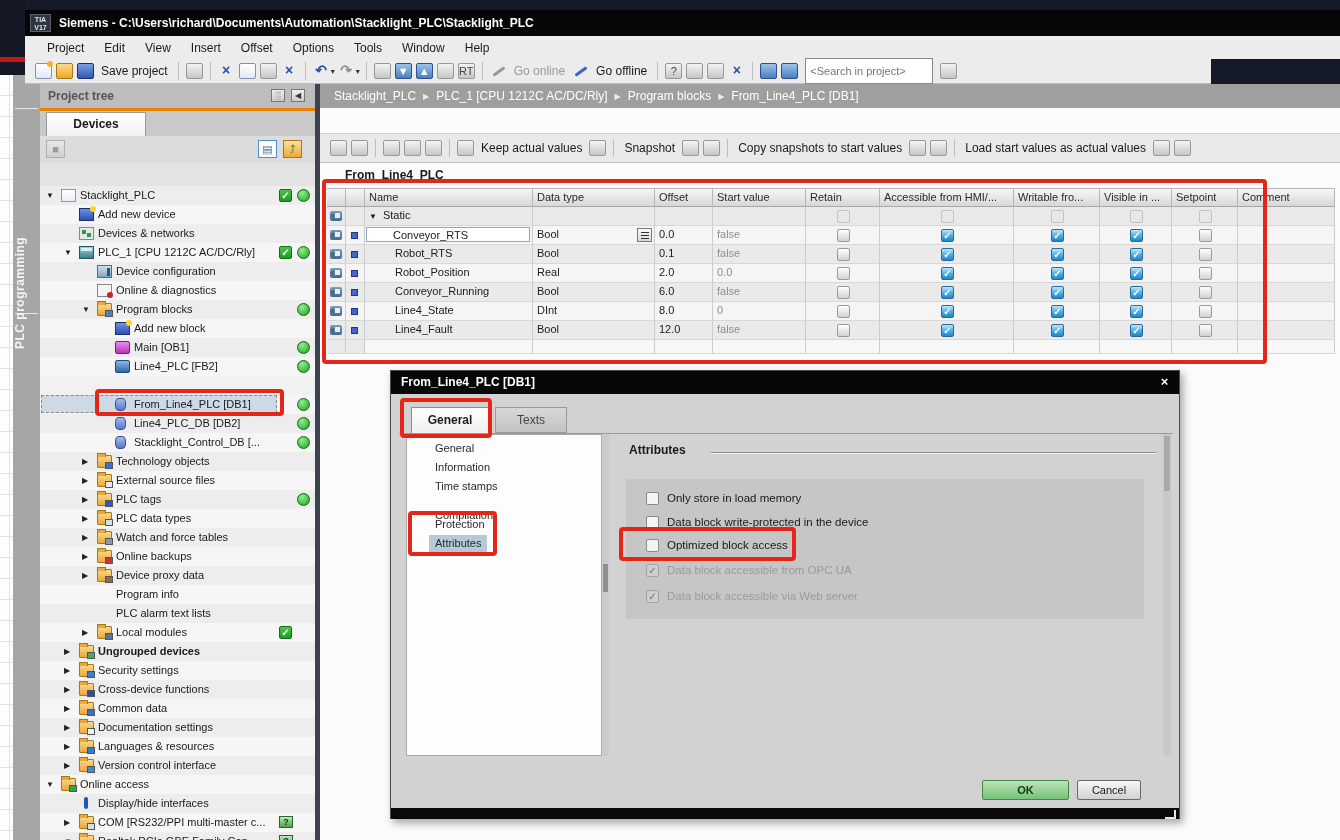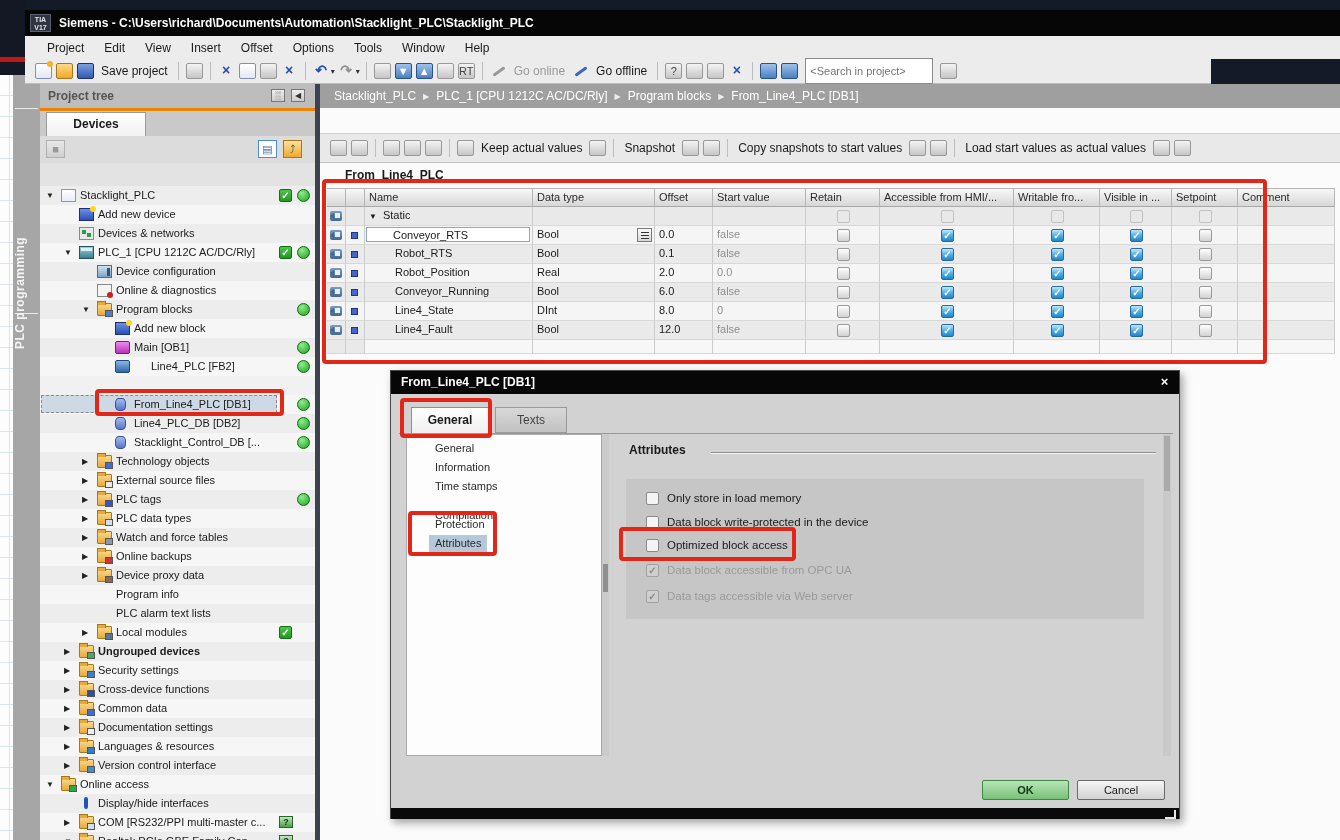--- a/index.html
+++ b/index.html
@@ -162,21 +162,21 @@
   .dcb.off{background:#f4f4f4;border:1px solid #8a8a8a;}
   .dcb.dison{background:#cfcfcf;border:1px solid #a2a2a2;color:#8a8a8a;}
   .dcb.dison::after{content:"\2713";}
   .attr-label{position:absolute;left:21px;top:1px;font-size:11.5px;color:#1a1a1a;white-space:nowrap;}
   .attr-row.disabled .attr-label{color:#9a9a9a;}
   #dlg-content-sb{position:absolute;right:8px;top:63px;width:8px;height:322px;background:#c9c9c9;}
   #dlg-content-sb .thumb{position:absolute;left:1px;top:2px;width:6px;height:55px;background:#aaaaaa;}
   .dbtn{position:absolute;top:409px;height:20px;border:1px solid #6a6a6a;box-sizing:border-box;text-align:center;
      font-size:11px;padding-top:3px;border-radius:2px;}
   #btn-ok{left:591px;width:87px;background:linear-gradient(#b9e4b9,#77c277);border-color:#3f8a3f;font-weight:bold;color:#123a12;}
-  #btn-cancel{left:686px;width:88px;background:linear-gradient(#f6f6f6,#d2d2d2);}
+  #btn-cancel{left:686px;width:64px;background:linear-gradient(#f6f6f6,#d2d2d2);}
   #dlg-black{position:absolute;left:0;top:437px;width:100%;height:11px;background:#0a0a0a;}
   #dlg-grip{position:absolute;right:3px;top:439px;width:9px;height:7px;border-right:2px solid #e8e8e8;border-bottom:2px solid #e8e8e8;}
 
   
   .ann{position:absolute;border:4px solid #e22718;border-radius:4px;z-index:60;pointer-events:none;box-sizing:border-box;}
   #ann-table{left:322px;top:179px;width:945px;height:185px;}
   #ann-tree{left:95px;top:389px;width:189px;height:27px;}
   #ann-tab{left:400px;top:398px;width:92px;height:40px;}
   #ann-nav{left:408px;top:511px;width:89px;height:45px;}
   #ann-opt{left:619px;top:527px;width:177px;height:34px;}
@@ -320,21 +320,21 @@
         <span class="ticon i-add" style="left: 75px;"></span>
         <span class="tlabel" style="left: 94px;">Add new block</span>
       </div>
       <div class="trow alt" style="top: 152px;">
         <span class="ticon i-ob" style="left: 75px;"></span>
         <span class="tlabel" style="left: 94px;">Main [OB1]</span>
         <span class="gcircle"></span>
       </div>
       <div class="trow" style="top: 171px;">
         <span class="ticon i-fb" style="left: 75px;"></span>
-        <span class="tlabel" style="left: 111px;">Line4_PLC [FB2]</span>
+        <span class="tlabel" style="left: 94px;">Line4_PLC [FB2]</span>
         <span class="gcircle"></span>
       </div>
       <div class="trow sel" style="top: 209px;">
         <span class="ticon i-db" style="left: 75px;"></span>
         <span class="tlabel" style="left: 94px;">From_Line4_PLC [DB1]</span>
         <span class="gcircle"></span>
       </div>
       <div class="trow alt" style="top: 228px;">
         <span class="ticon i-db" style="left: 75px;"></span>
         <span class="tlabel" style="left: 94px;">Line4_PLC_DB [DB2]</span>
@@ -773,21 +773,21 @@
       <div class="attr-row" style="top: 59px;">
         <span class="dcb off"></span>
         <span class="attr-label">Optimized block access</span>
       </div>
       <div class="attr-row disabled" style="top: 84px;">
         <span class="dcb dison"></span>
         <span class="attr-label">Data block accessible from OPC UA</span>
       </div>
       <div class="attr-row disabled" style="top: 110px;">
         <span class="dcb dison"></span>
-        <span class="attr-label">Data tags accessible via Web server</span>
+        <span class="attr-label">Data block accessible via Web server</span>
       </div>
     </div>
   <div id="dlg-content-sb">
       <div class="thumb"></div>
     </div>
   <div class="dbtn" id="btn-ok">OK</div>
   <div class="dbtn" id="btn-cancel">Cancel</div>
   <div id="dlg-black"></div>
   <div id="dlg-grip"></div>
 <div class="dtab active">General</div>

